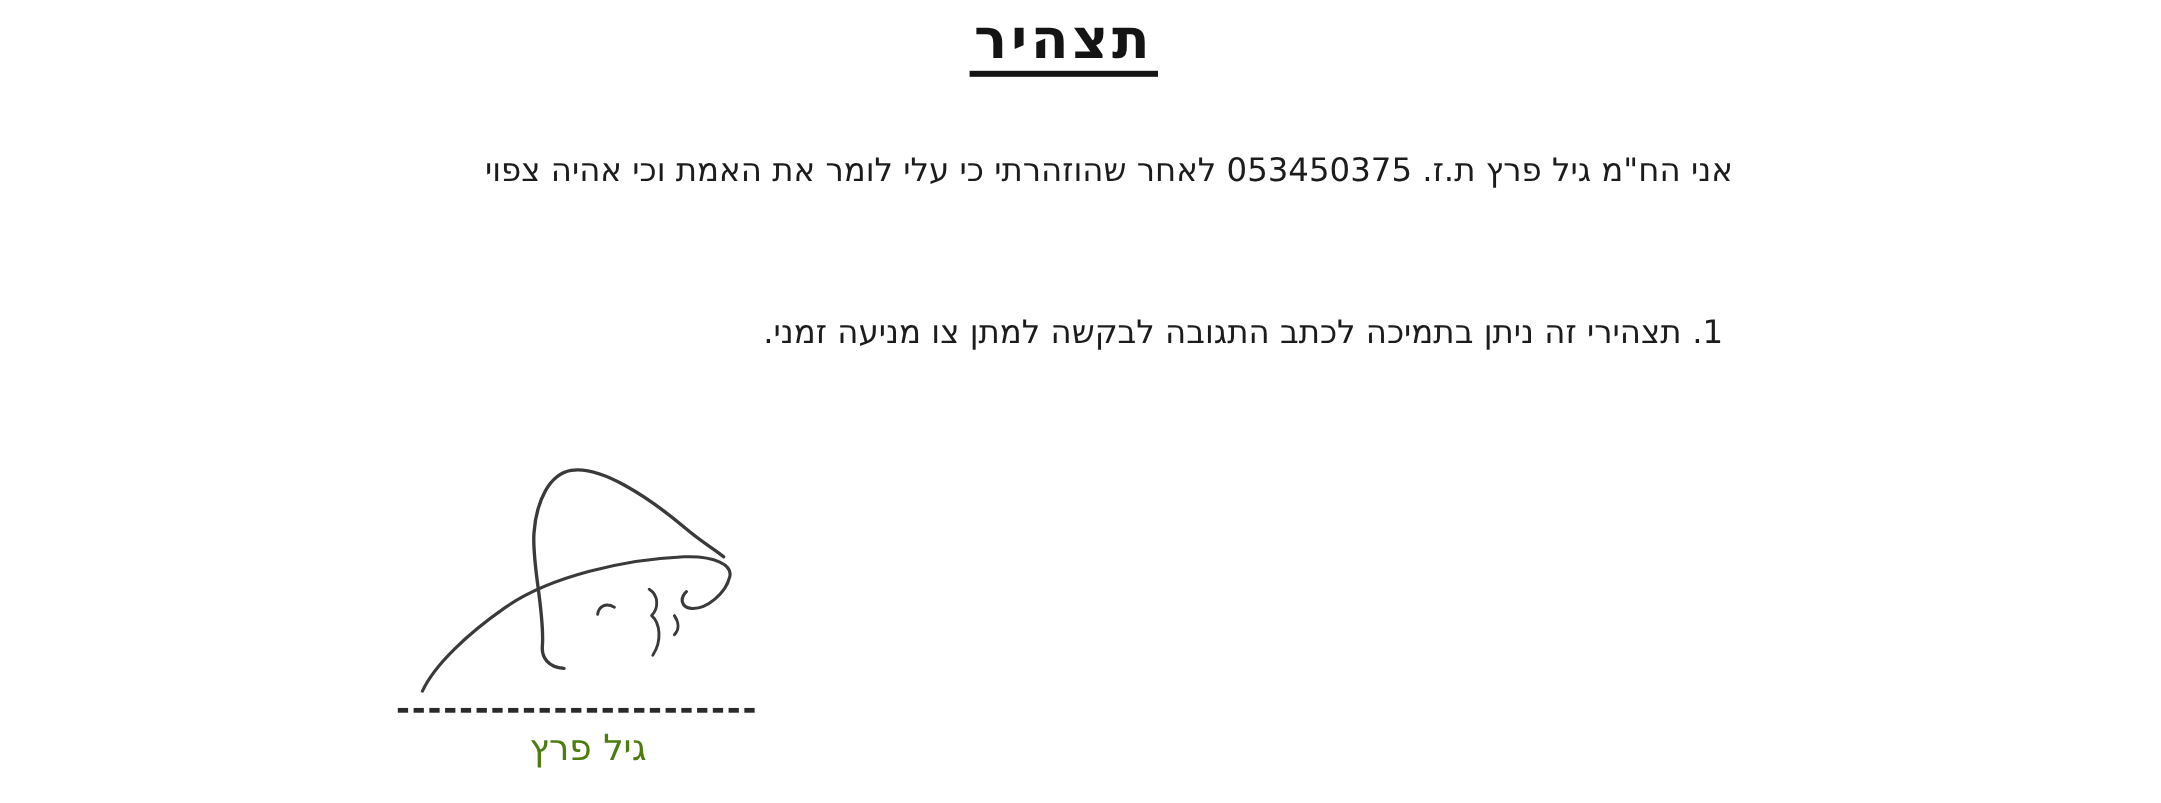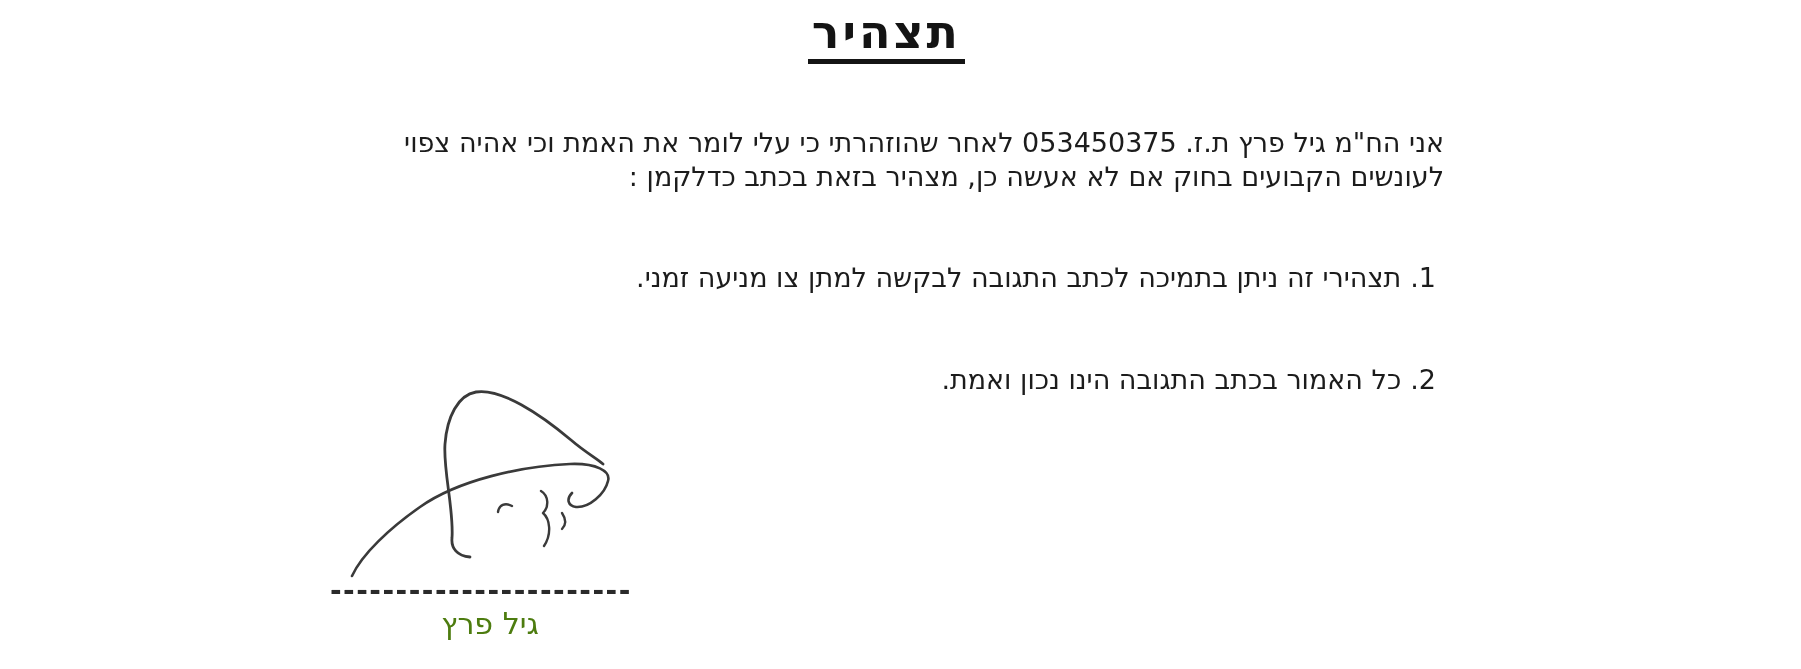--- a/index.html
+++ b/index.html
@@ -85,30 +85,26 @@
 </style>
 </head>
 <body>
 
 <div class="page">
 
   <div class="doc-title">תצהיר</div>
 
   <div class="intro">
     <div>אני הח"מ גיל פרץ ת.ז. 053450375 לאחר שהוזהרתי כי עלי לומר את האמת וכי אהיה צפוי</div>
-    <div>לעונשים הקבועים בחוק אם לא אעשה כן, מצהיר בזאת בכתב כדלקמן :</div>
   </div>
 
   <div class="clause clause-1">
     <span class="num">1.</span><span>תצהירי זה ניתן בתמיכה לכתב התגובה לבקשה למתן צו מניעה זמני.</span>
   </div>
 
-  <div class="clause clause-2">
-    <span class="num">2.</span><span>כל האמור בכתב התגובה הינו נכון ואמת.</span>
-  </div>
 
 
   <svg class="signature-svg" viewBox="300 378 360 222" xmlns="http://www.w3.org/2000/svg" fill="none" stroke="#3a3a3a" stroke-linecap="round" stroke-linejoin="round">
 
     <path stroke-width="2.6" d="M352,576 C362,554 390,528 420,507 C458,480 522,466 570,464 C596,463 611,471 608,481 C605,494 589,508 576,507 C568,506 566,499 572,493"></path>
 
     <path stroke-width="2.8" d="M470,557 C457,556 451,548 452,538 C454,510 443,470 445,444 C447,417 458,395 476,392 C501,388 540,414 571,440 C585,452 596,458 603,464"></path>
 
     <path stroke-width="2.4" d="M512,506 C505,502 499,505 498,512"></path>
 

